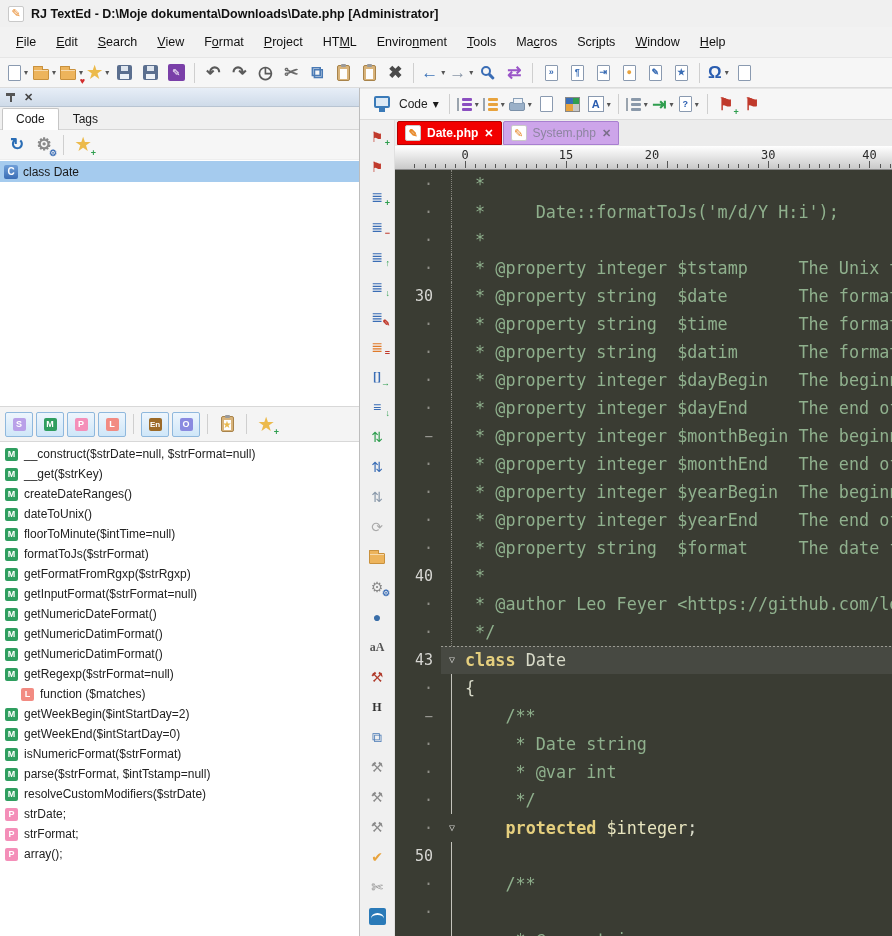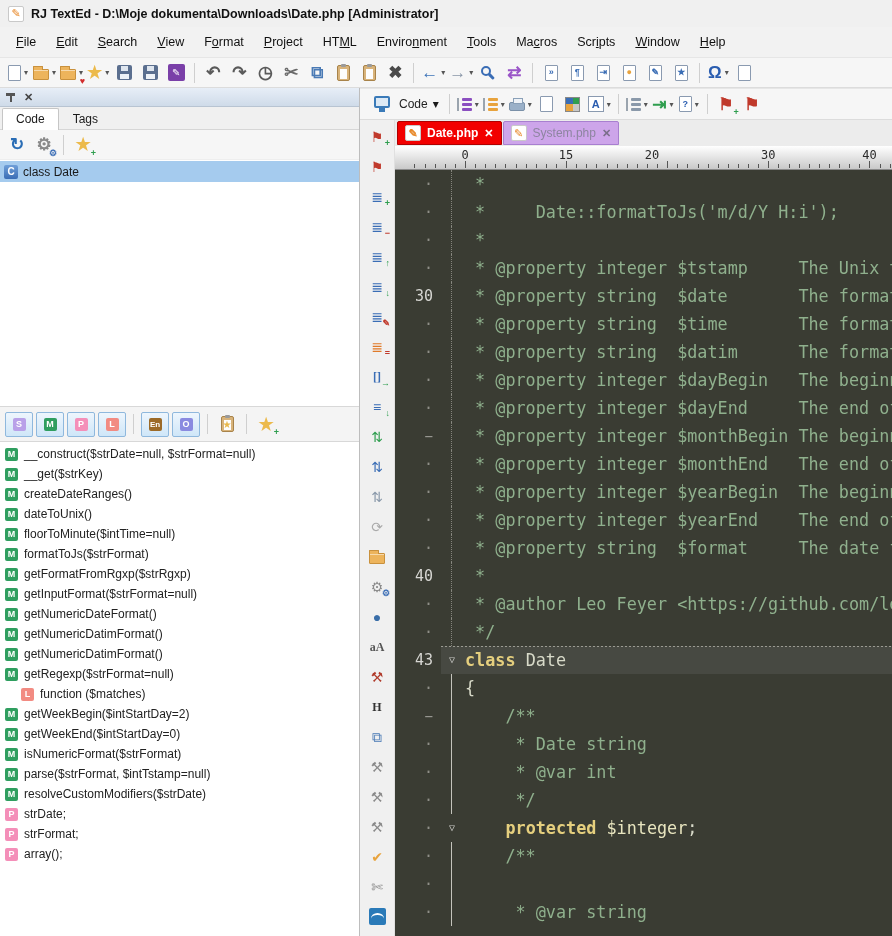--- a/index.html
+++ b/index.html
@@ -771,20 +771,25 @@
                 <span class="g dot">·</span>
                 <span class="fold vsol"></span>
                 <span class="ct"><span class="cm">     */</span></span>
               </div>
               <div class="cl">
                 <span class="g dot">·</span>
                 <span class="fold"><span class="fg">▽</span></span>
                 <span class="ct"><span class="pl">    </span><span class="kw">protected</span><span class="pl"> </span><span class="vr">$integer</span><span class="pl">;</span></span>
               </div>
               <div class="cl">
+                <span class="g">50</span>
+                <span class="fold vsol"></span>
+                <span class="ct"><span class="pl"></span></span>
+              </div>
+              <div class="cl">
                 <span class="g dot">·</span>
                 <span class="fold vsol"></span>
                 <span class="ct"><span class="cm">    /**</span></span>
               </div>
               <div class="cl">
                 <span class="g dot">·</span>
                 <span class="fold vsol"></span>
               </div>
               <div class="cl">
                 <span class="g dot">·</span>

